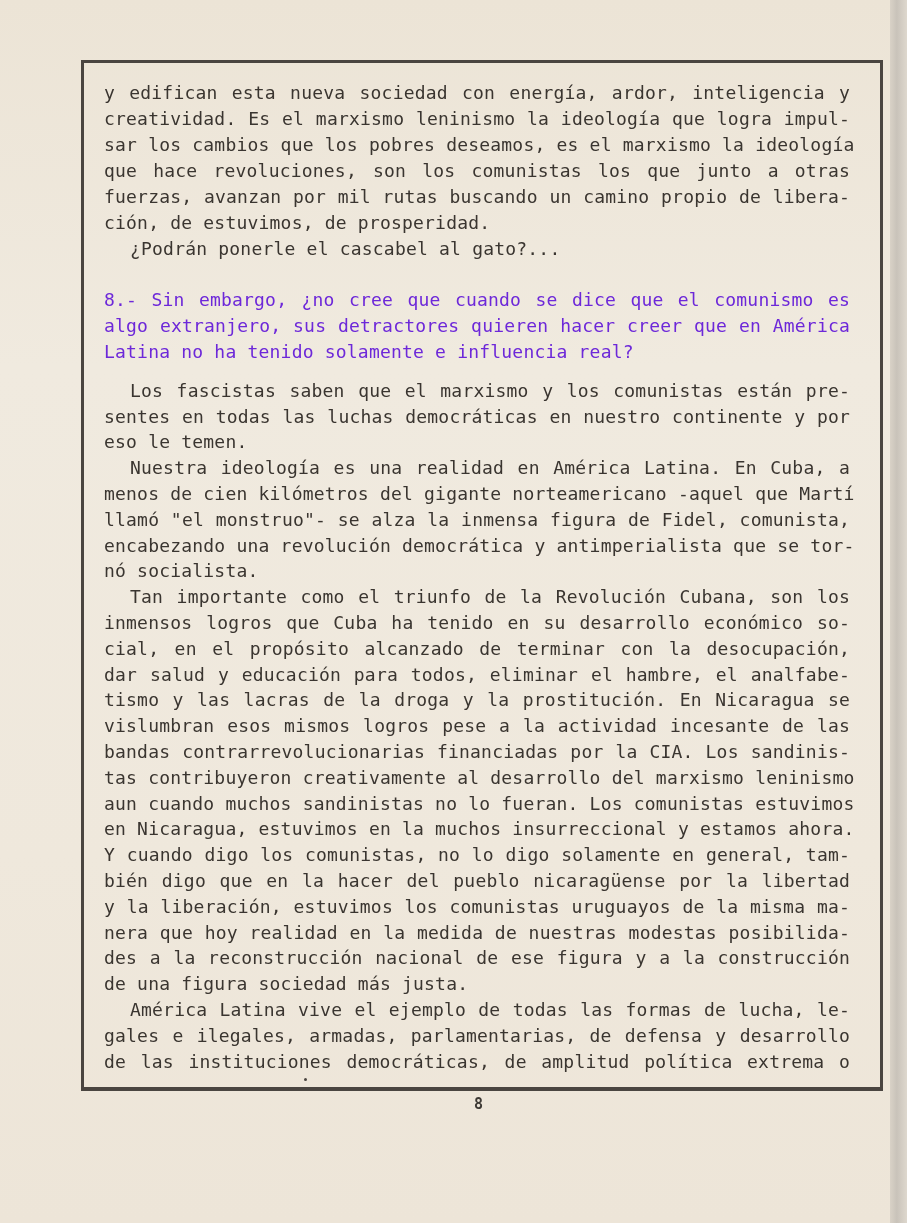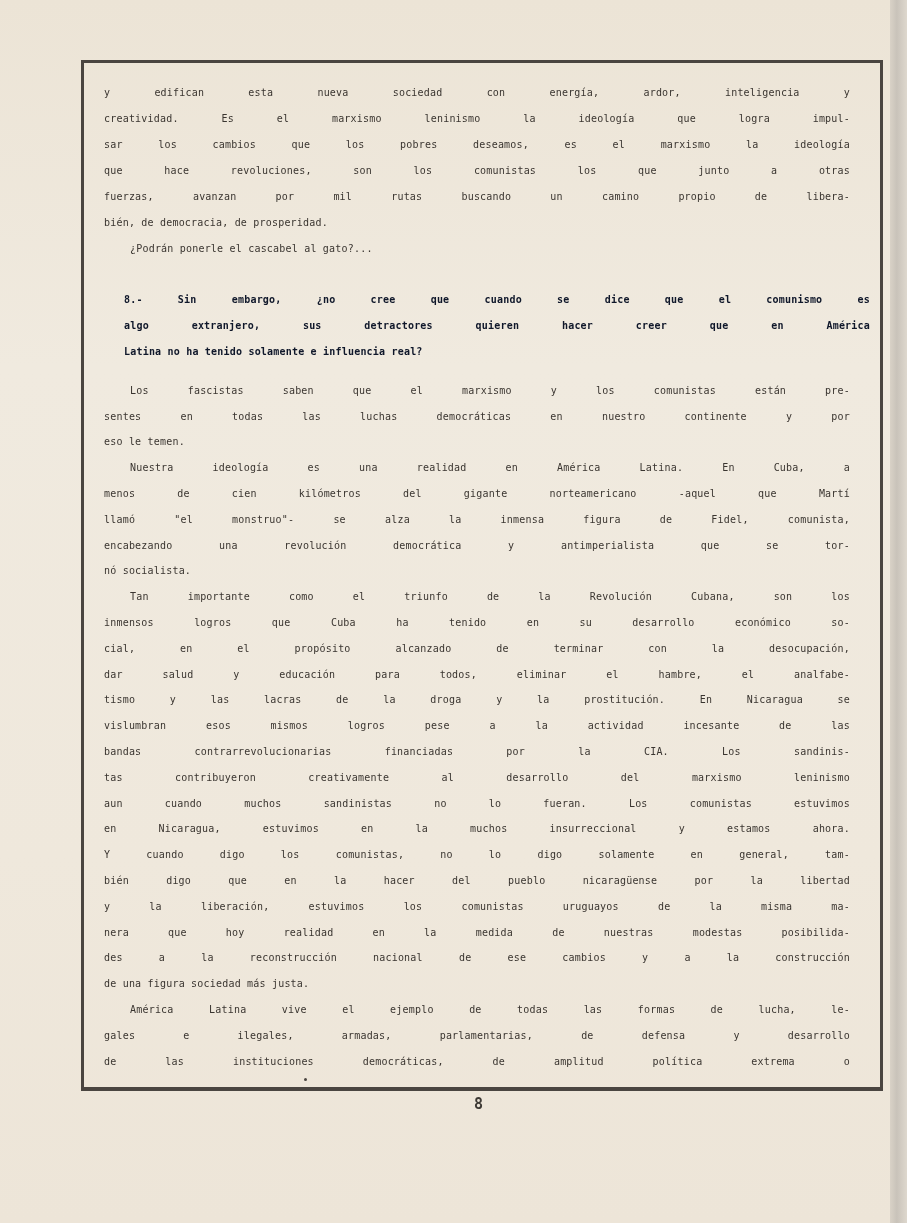--- a/index.html
+++ b/index.html
@@ -17,47 +17,47 @@
     position: absolute; right: 0; top: 0; width: 17px; height: 1223px;
     background: linear-gradient(90deg, #d9d2c7 0%, #c9c3ba 40%, #ded8ce 100%);
   }
   .frame {
     position: absolute; left: 81px; top: 60px; width: 796px; height: 1024px;
     border: 3px solid #4a4540;
     border-top-width: 3px; border-bottom-width: 4px;
   }
   .line {
     position: absolute; left: 104px; width: 746px;
-    font-size: 10px; line-height: 20px; height: 20px;
+    font-size: 18px; line-height: 20px; height: 20px;
     white-space: nowrap;
     text-align: justify; text-align-last: justify;
     letter-spacing: 0.2px;
   }
   .line.last { text-align-last: left; }
   .line.indent { left: 130px; width: 720px; }
-  .line.bold { font-weight: bold; color: #0f172a; margin-left: 20px; }
+  .line.bold { font-weight: normal; color: #6d28d9; }
   .pagenum {
     position: absolute; left: 474px; top: 1095px; font-size: 15px; font-weight: bold;
     color: #3e3a35;
   }
   .dot { position: absolute; left: 304px; top: 1078px; width: 3px; height: 3px; background:#4a4540; border-radius: 50%; }
 </style>
 </head>
 <body>
 
 <div class="page"></div>
 <div class="binding"></div>
 <div class="frame"></div>
 
 <div class="line" style="top:83px">y edifican esta nueva sociedad con energía, ardor, inteligencia y</div>
 <div class="line" style="top:109px">creatividad. Es el marxismo leninismo la ideología que logra impul-</div>
 <div class="line" style="top:135px">sar los cambios que los pobres deseamos, es el marxismo la ideología</div>
 <div class="line" style="top:161px">que hace revoluciones, son los comunistas los que junto a otras</div>
 <div class="line" style="top:187px">fuerzas, avanzan por mil rutas buscando un camino propio de libera-</div>
-<div class="line last" style="top:213px">bién, de democracia, de prosperidad.</div>
+<div class="line last" style="top:213px">ción, de estuvimos, de prosperidad.</div>
 
 <div class="line indent last" style="top:239px">¿Podrán ponerle el cascabel al gato?...</div>
 
 <div class="line bold" style="top:290px">8.- Sin embargo, ¿no cree que cuando se dice que el comunismo es</div>
 <div class="line bold" style="top:316px">algo extranjero, sus detractores quieren hacer creer que en América</div>
 <div class="line bold last" style="top:342px">Latina no ha tenido solamente e influencia real?</div>
 
 <div class="line indent" style="top:381px">Los fascistas saben que el marxismo y los comunistas están pre-</div>
 <div class="line" style="top:407px">sentes en todas las luchas democráticas en nuestro continente y por</div>
 <div class="line last" style="top:432px">eso le temen.</div>
@@ -75,21 +75,21 @@
 <div class="line" style="top:690px">tismo y las lacras de la droga y la prostitución. En Nicaragua se</div>
 <div class="line" style="top:716px">vislumbran esos mismos logros pese a la actividad incesante de las</div>
 <div class="line" style="top:742px">bandas contrarrevolucionarias financiadas por la CIA. Los sandinis-</div>
 <div class="line" style="top:768px">tas contribuyeron creativamente al desarrollo del marxismo leninismo</div>
 <div class="line" style="top:794px">aun cuando muchos sandinistas no lo fueran. Los comunistas estuvimos</div>
 <div class="line" style="top:819px">en Nicaragua, estuvimos en la muchos insurreccional y estamos ahora.</div>
 <div class="line" style="top:845px">Y cuando digo los comunistas, no lo digo solamente en general, tam-</div>
 <div class="line" style="top:871px">bién digo que en la hacer del pueblo nicaragüense por la libertad</div>
 <div class="line" style="top:897px">y la liberación, estuvimos los comunistas uruguayos de la misma ma-</div>
 <div class="line" style="top:923px">nera que hoy realidad en la medida de nuestras modestas posibilida-</div>
-<div class="line" style="top:948px">des a la reconstrucción nacional de ese cambios y a la construcción</div>
+<div class="line" style="top:948px">des a la reconstrucción nacional de ese figura y a la construcción</div>
 <div class="line last" style="top:974px">de una figura sociedad más justa.</div>
 
 <div class="line indent" style="top:1000px">América Latina vive el ejemplo de todas las formas de lucha, le-</div>
 <div class="line" style="top:1026px">gales e ilegales, armadas, parlamentarias, de defensa y desarrollo</div>
 <div class="line" style="top:1052px">de las instituciones democráticas, de amplitud política extrema o</div>
 
 <div class="dot"></div>
 <div class="pagenum">8</div>
 
 </body></html>

